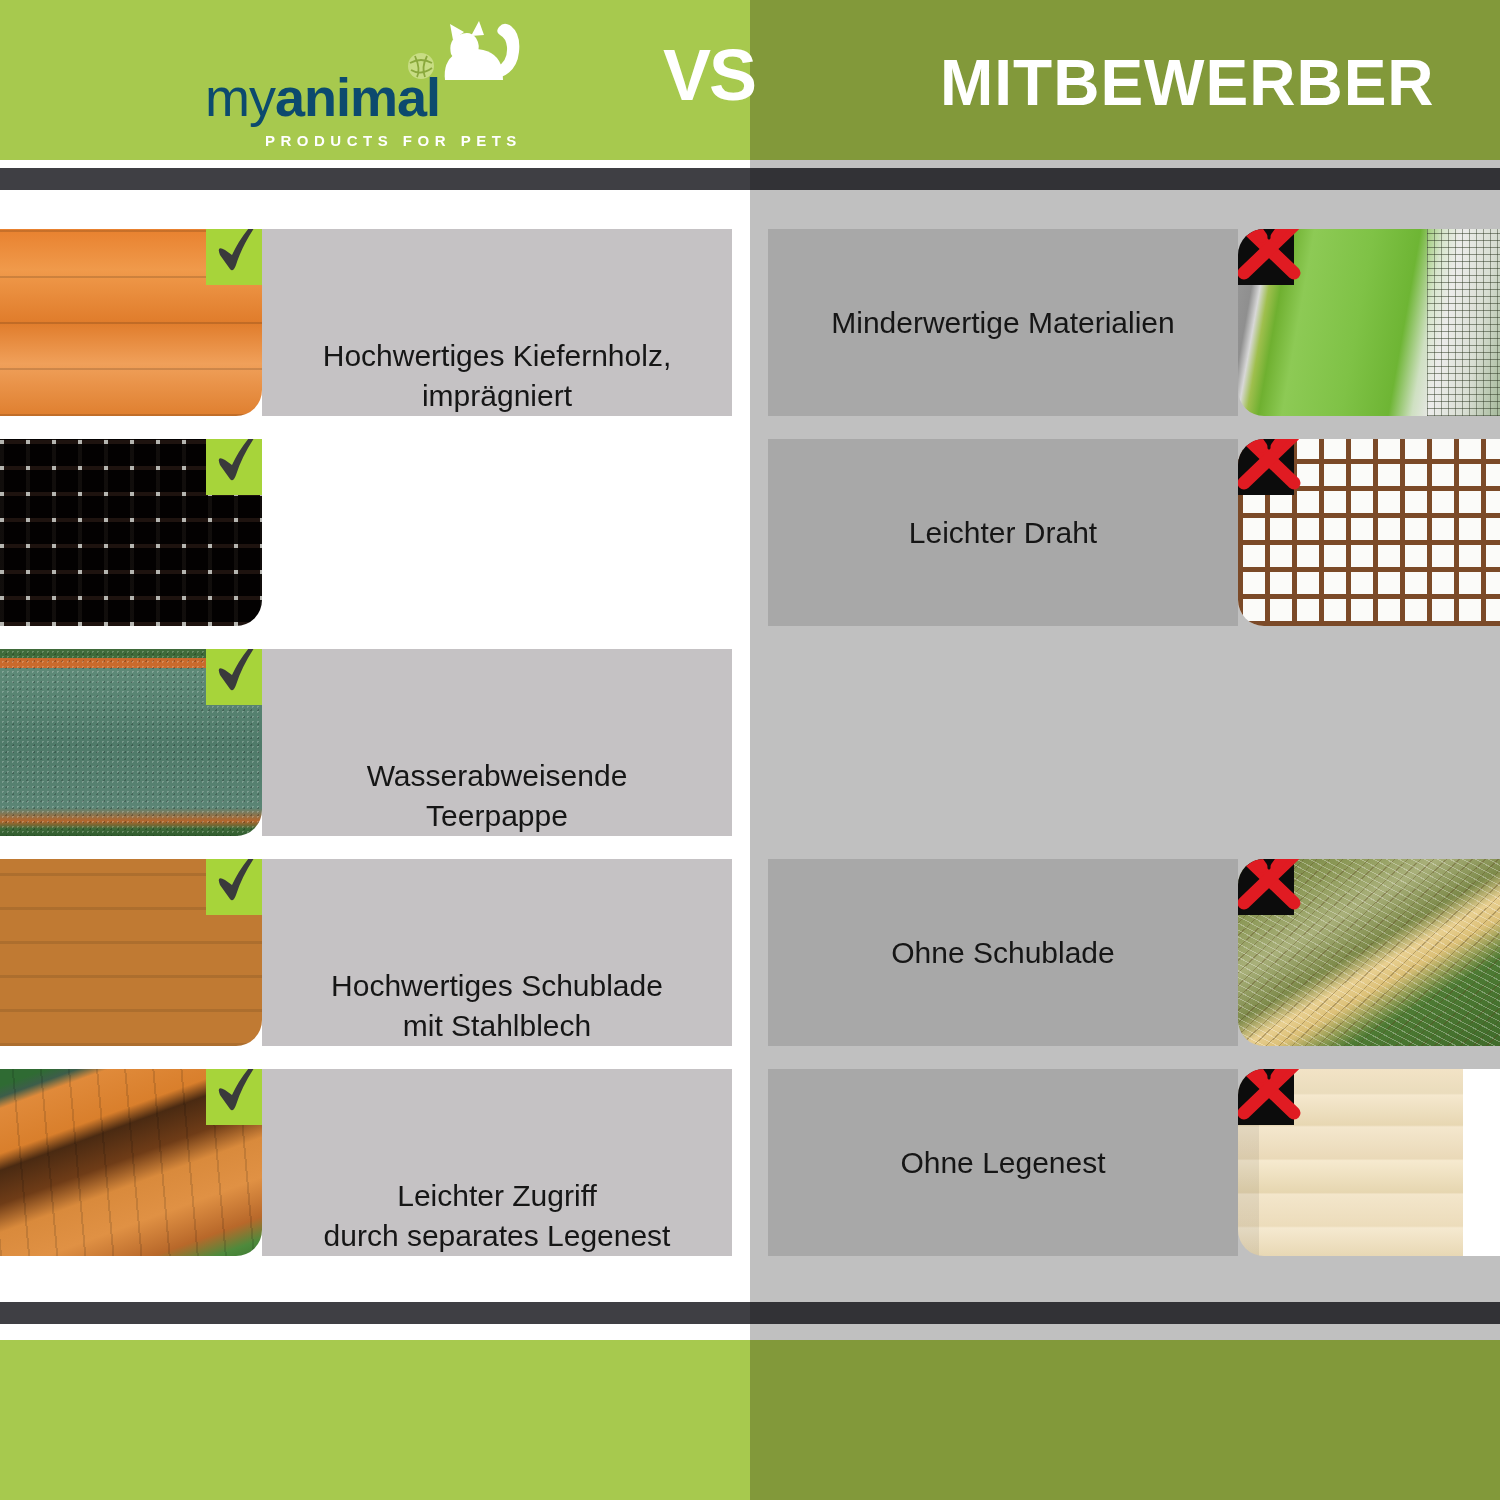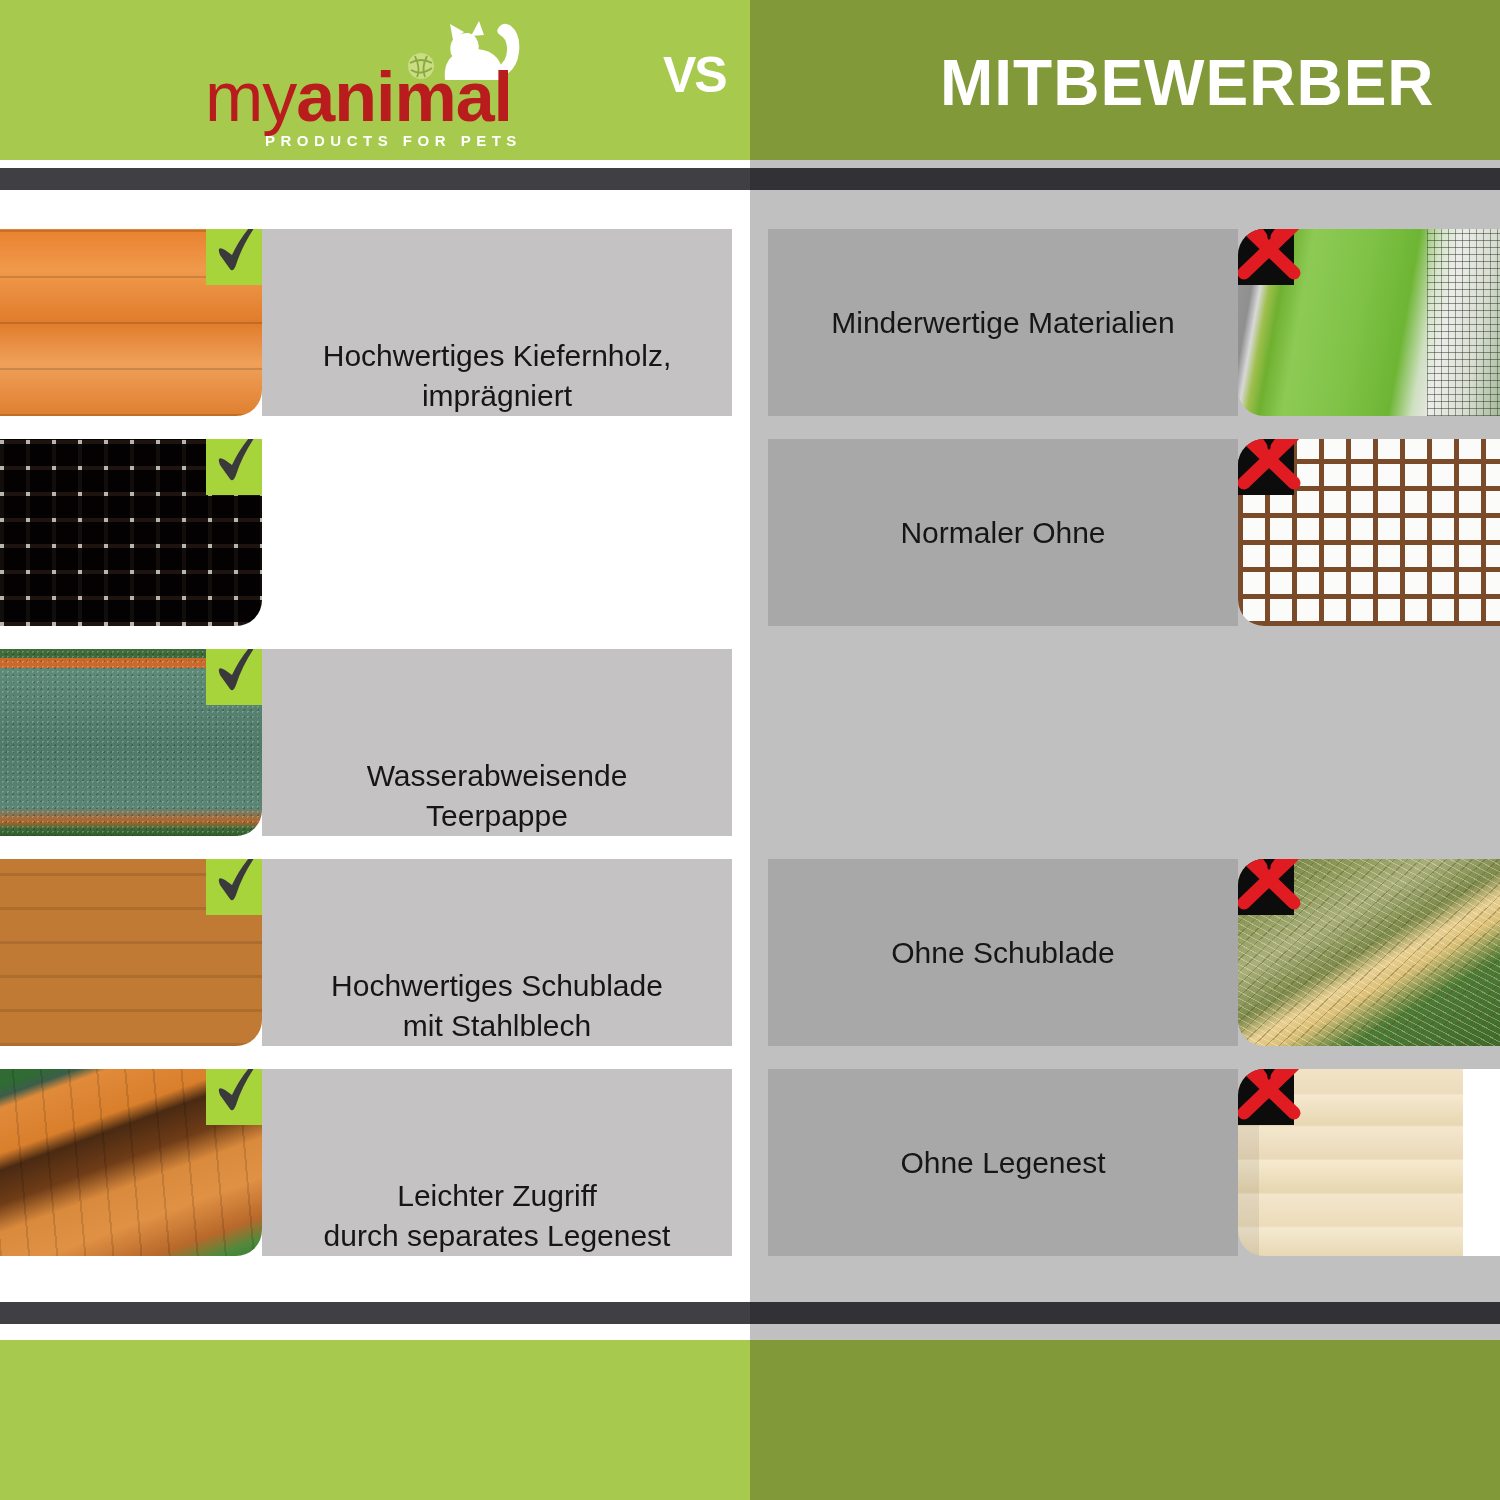--- a/index.html
+++ b/index.html
@@ -15,28 +15,28 @@
   .col-right-bg{position:absolute;left:750px;top:0;width:750px;height:1500px;background:#c0c0c0;}
 
   
   .header{position:absolute;left:0;top:0;width:1500px;height:160px;}
   .header-left{position:absolute;left:0;top:0;width:750px;height:160px;background:#a7c94e;}
   .header-right{position:absolute;left:750px;top:0;width:750px;height:160px;background:#82993a;}
 
   .logo-wrap{position:absolute;left:205px;top:8px;width:360px;height:145px;}
   .logo-cat{position:absolute;left:196px;top:0px;width:140px;height:80px;}
   .logo-word{position:absolute;left:0;top:58px;width:360px;
-    font-size:70px;line-height:62px;color:#b91c1c;letter-spacing:-1px;white-space:nowrap;}
+    font-size:54px;line-height:62px;color:#0c4a6e;letter-spacing:-1px;white-space:nowrap;}
   .logo-word .lw-thin{font-weight:300;}
   .logo-word .lw-bold{font-weight:bold;}
   .logo-sub{position:absolute;left:60px;top:124px;width:310px;
     font-size:15px;letter-spacing:5.5px;color:#ffffff;font-weight:bold;white-space:nowrap;}
 
   .vs-label{position:absolute;left:663px;top:36px;
-    font-size:50px;font-weight:bold;color:#ffffff;line-height:78px;letter-spacing:-2px;text-align:right;}
+    font-size:72px;font-weight:bold;color:#ffffff;line-height:78px;letter-spacing:-2px;text-align:right;}
 
   .competitor-label{position:absolute;left:940px;top:58px;
     font-size:64px;font-weight:bold;color:#ffffff;line-height:50px;letter-spacing:1px;}
 
   
   .sep-top-left{position:absolute;left:0;top:168px;width:750px;height:22px;background:#3f3f44;}
   .sep-top-right{position:absolute;left:750px;top:168px;width:750px;height:22px;background:#323236;}
   .sep-bot-left{position:absolute;left:0;top:1302px;width:750px;height:22px;background:#3f3f44;}
   .sep-bot-right{position:absolute;left:750px;top:1302px;width:750px;height:22px;background:#323236;}
 
@@ -229,21 +229,21 @@
           <div class="ph ph-galvwire"></div>
           <div class="badge-check">
             <svg viewBox="0 0 74 80" aria-hidden="true">
               <path d="M20 48 L30 62 Q33 66 36 58 Q44 32 68 2 Q44 22 32 48 L25 43 Q16 38 20 48 Z" fill="#3a3a3c"></path>
             </svg>
           </div>
         </div>
       </div>
       <div class="row-right">
         <div class="panel-r">
-          <div class="ptext" style="white-space:pre-line;">Normaler Ohne</div>
+          <div class="ptext" style="white-space:pre-line;">Leichter Draht</div>
         </div>
         <div class="thumb-r">
           <div class="ph ph-brownwire"></div>
           <div class="badge-x">
             <svg viewBox="0 0 74 80" aria-hidden="true">
               <path d="M12 18 L62 66" stroke="#e01b22" stroke-width="13" stroke-linecap="round"></path>
               <path d="M62 18 L12 66" stroke="#e01b22" stroke-width="13" stroke-linecap="round"></path>
               <path d="M16 10 L30 30" stroke="#e01b22" stroke-width="11" stroke-linecap="round"></path>
               <path d="M58 10 L44 30" stroke="#e01b22" stroke-width="11" stroke-linecap="round"></path>
             </svg>

